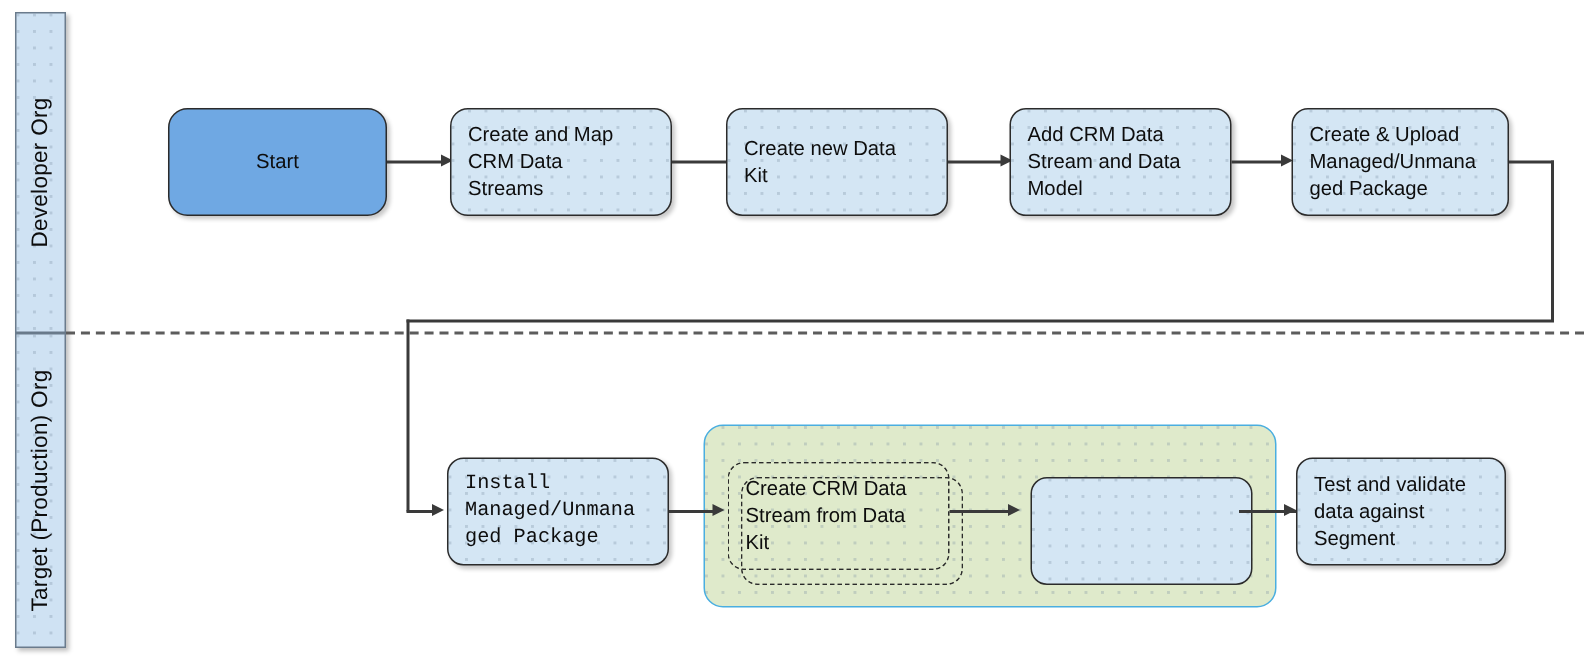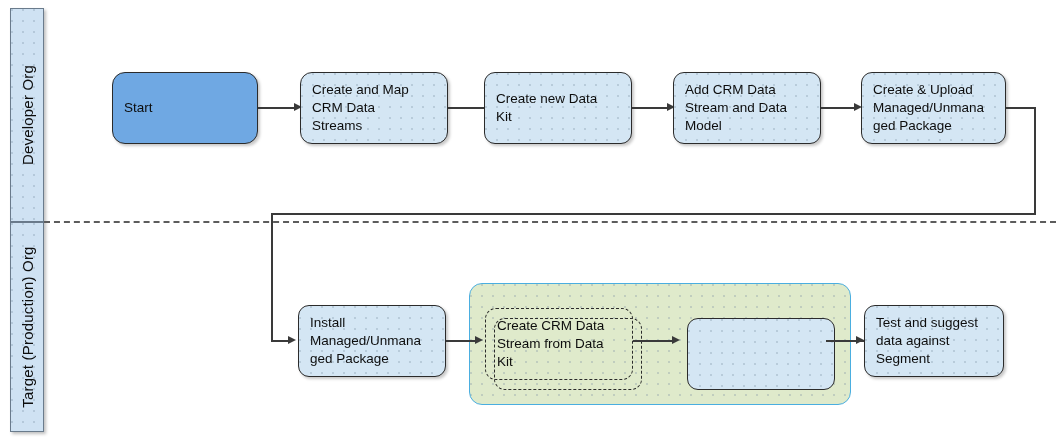--- a/index.html
+++ b/index.html
@@ -63,21 +63,21 @@
   }
   .node .txt {
     display: block;
     width: 100%;
     padding: 0 11px;
     font-size: 13.5px;
     line-height: 18px;
     color: #0d0d0d;
     white-space: pre-line;
   }
-  .node.center .txt { }
+  .node.center .txt { text-align: center; }
 
   .node.start {
     background-color: #6fa8e3;
     border-color: #2b2b2b;
     border-radius: 13px;
   }
 
   
   .stack-back {
     position: absolute;
@@ -189,21 +189,21 @@
 
   <div class="edge-h" style="left:271px; top:213px; width:765px;"></div>
 
   <div class="edge-v" style="left:271px; top:213px; height:128px;"></div>
 
   <div class="edge-h" style="left:271px; top:340px; width:20px;"></div>
   <div class="arrow-r" style="left:288px; top:336px;"></div>
 
   <div class="group-box dots" style="left:469px; top:283px; width:382px; height:122px;"></div>
 
-  <div class="node dots" style="left:298px; top:305px; width:148px; height:72px;">
+  <div class="node dots" style="left:298px; top:305px; width:148px; height:72px;font-family:Liberation Mono, monospace;">
     <span class="txt">Install
 Managed/Unmana
 ged Package</span>
   </div>
 
   <div class="edge-h" style="left:446px; top:340px; width:32px;"></div>
   <div class="arrow-r" style="left:475px; top:336px;"></div>
 
   <div class="stack-back dashed" style="left:494px; top:318px; width:148px; height:72px;"></div>
   <div class="node dashed" style="left:485px; top:308px; width:148px; height:72px;">
@@ -214,18 +214,18 @@
 
   <div class="edge-h" style="left:633px; top:340px; width:42px;"></div>
   <div class="arrow-r" style="left:672px; top:336px;"></div>
 
   <div class="stack-back dots" style="left:687px; top:318px; width:148px; height:72px;"></div>
 
   <div class="edge-h" style="left:826px; top:340px; width:38px;"></div>
   <div class="arrow-r" style="left:856px; top:336px;"></div>
 
   <div class="node dots" style="left:864px; top:305px; width:140px; height:72px;">
-    <span class="txt">Test and suggest
+    <span class="txt">Test and validate
 data against
 Segment</span>
   </div>
 
 </div>
 
 </body></html>

